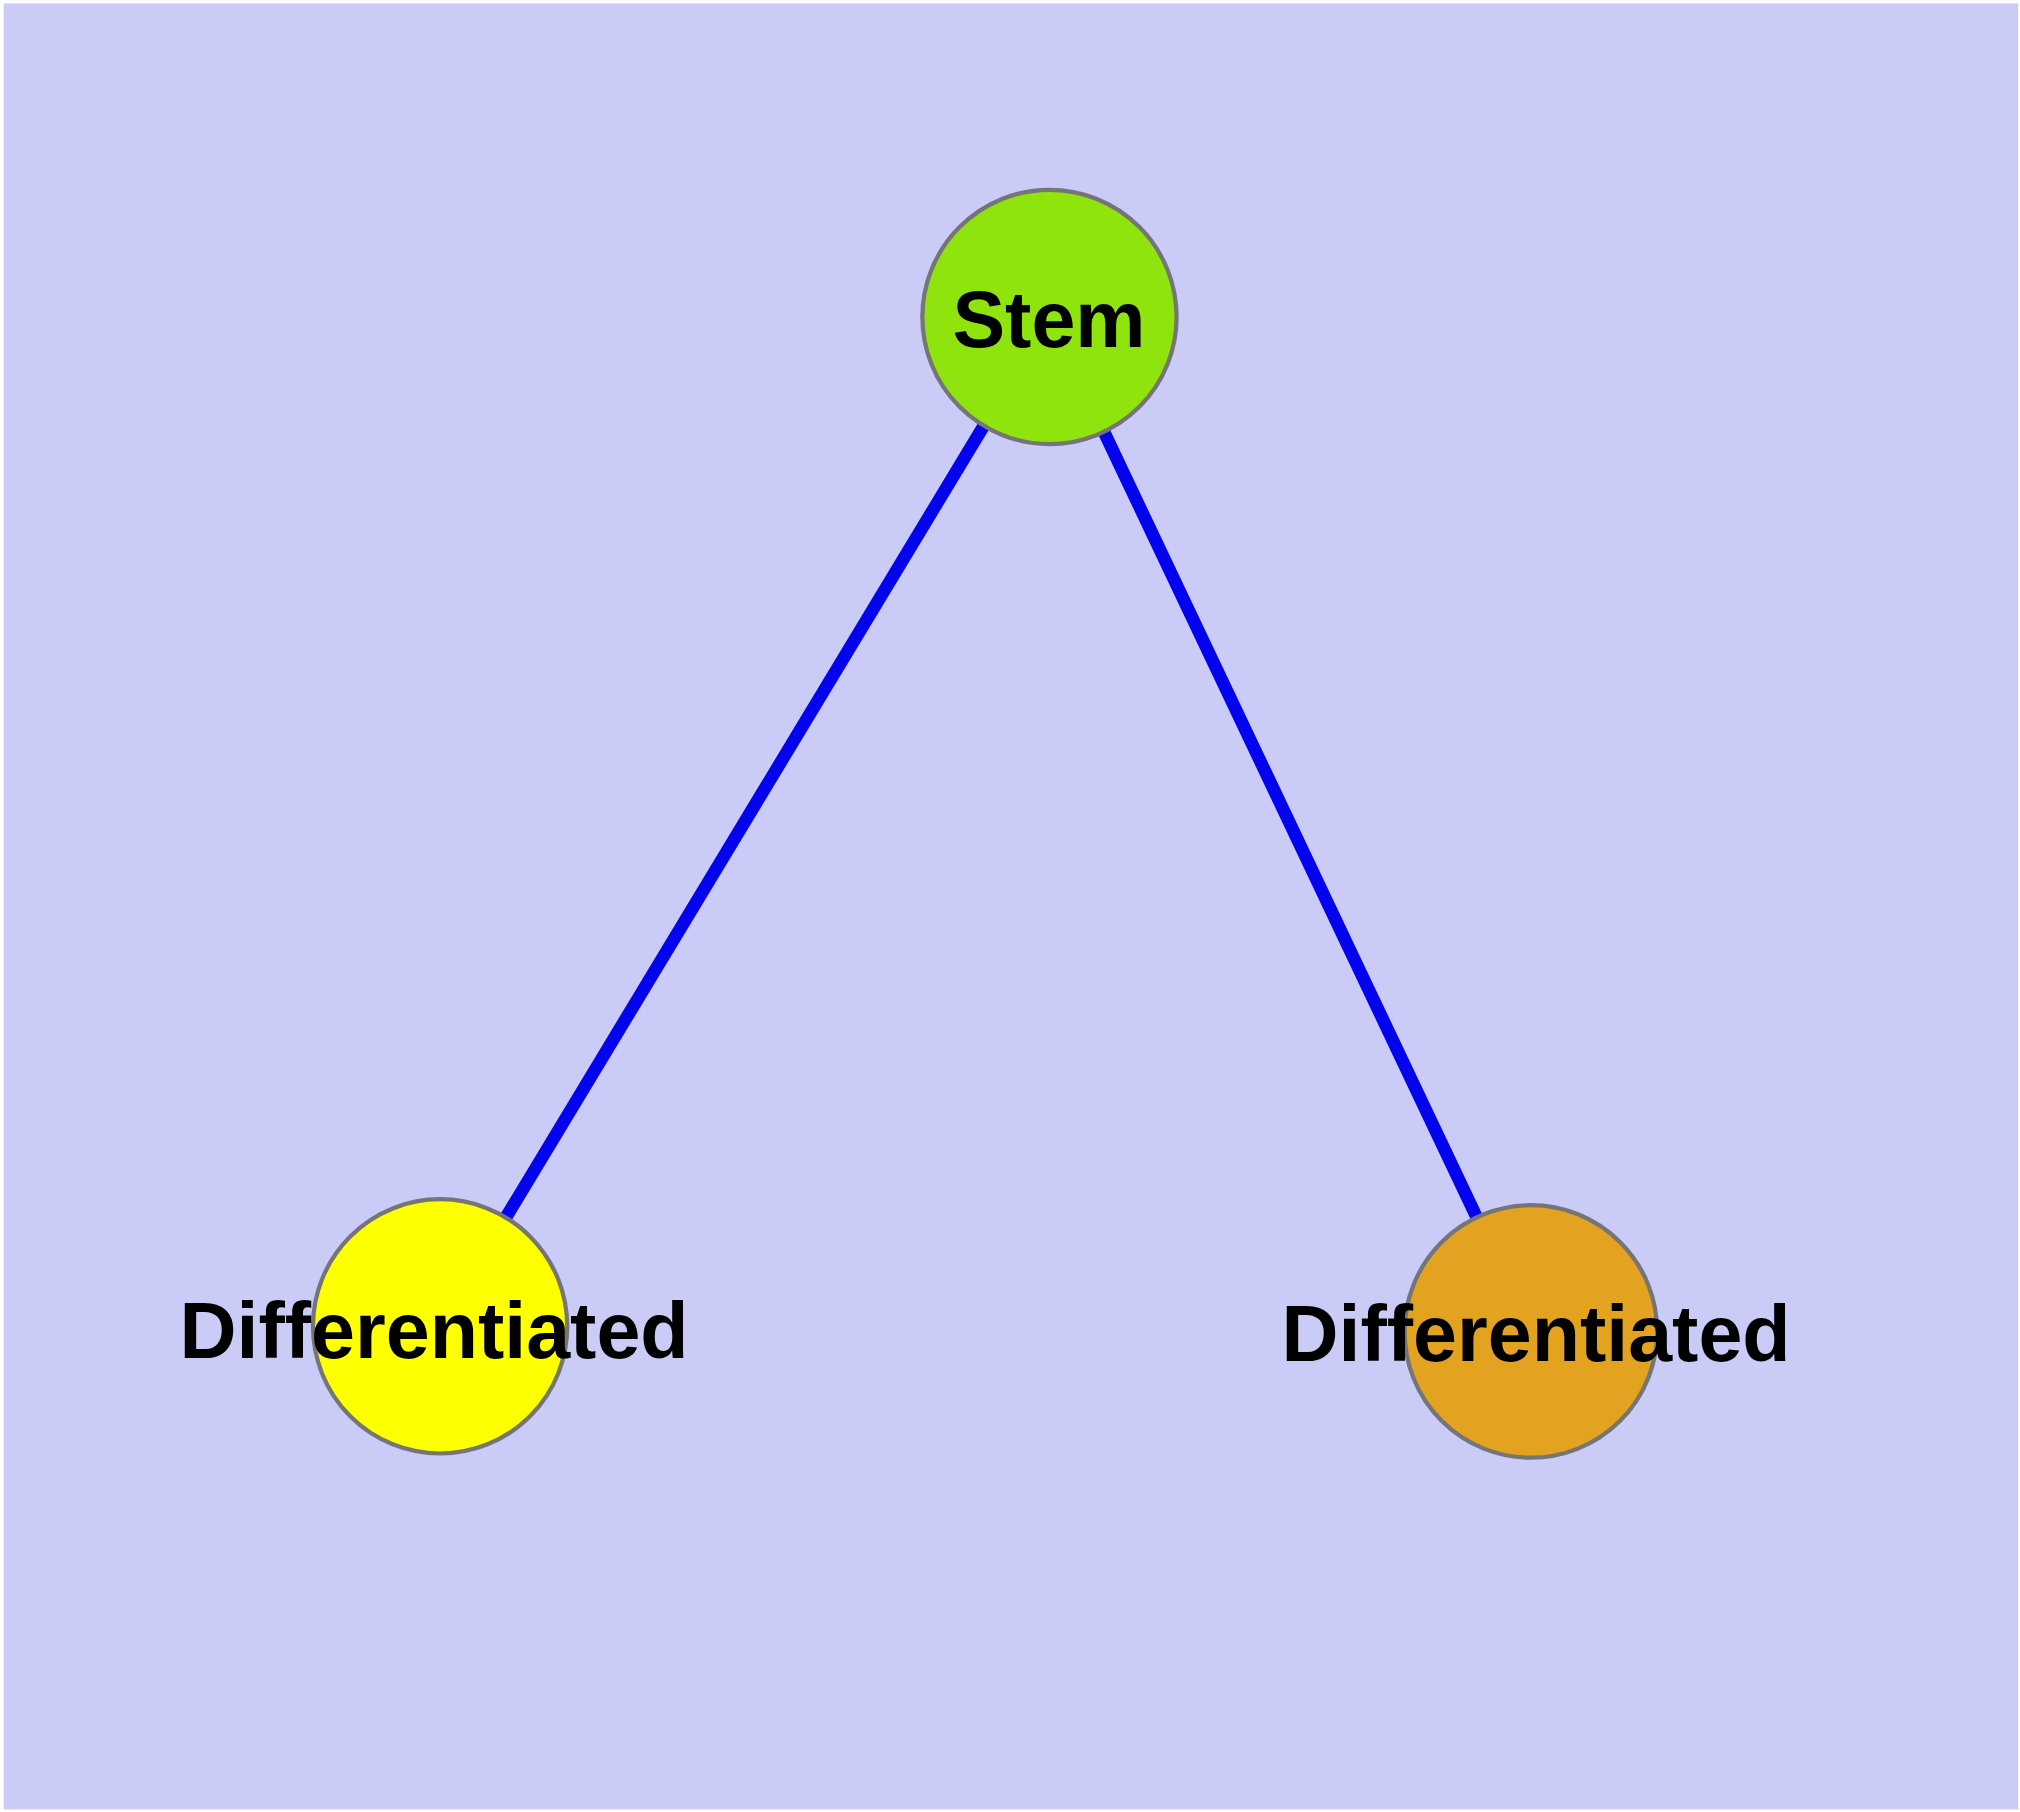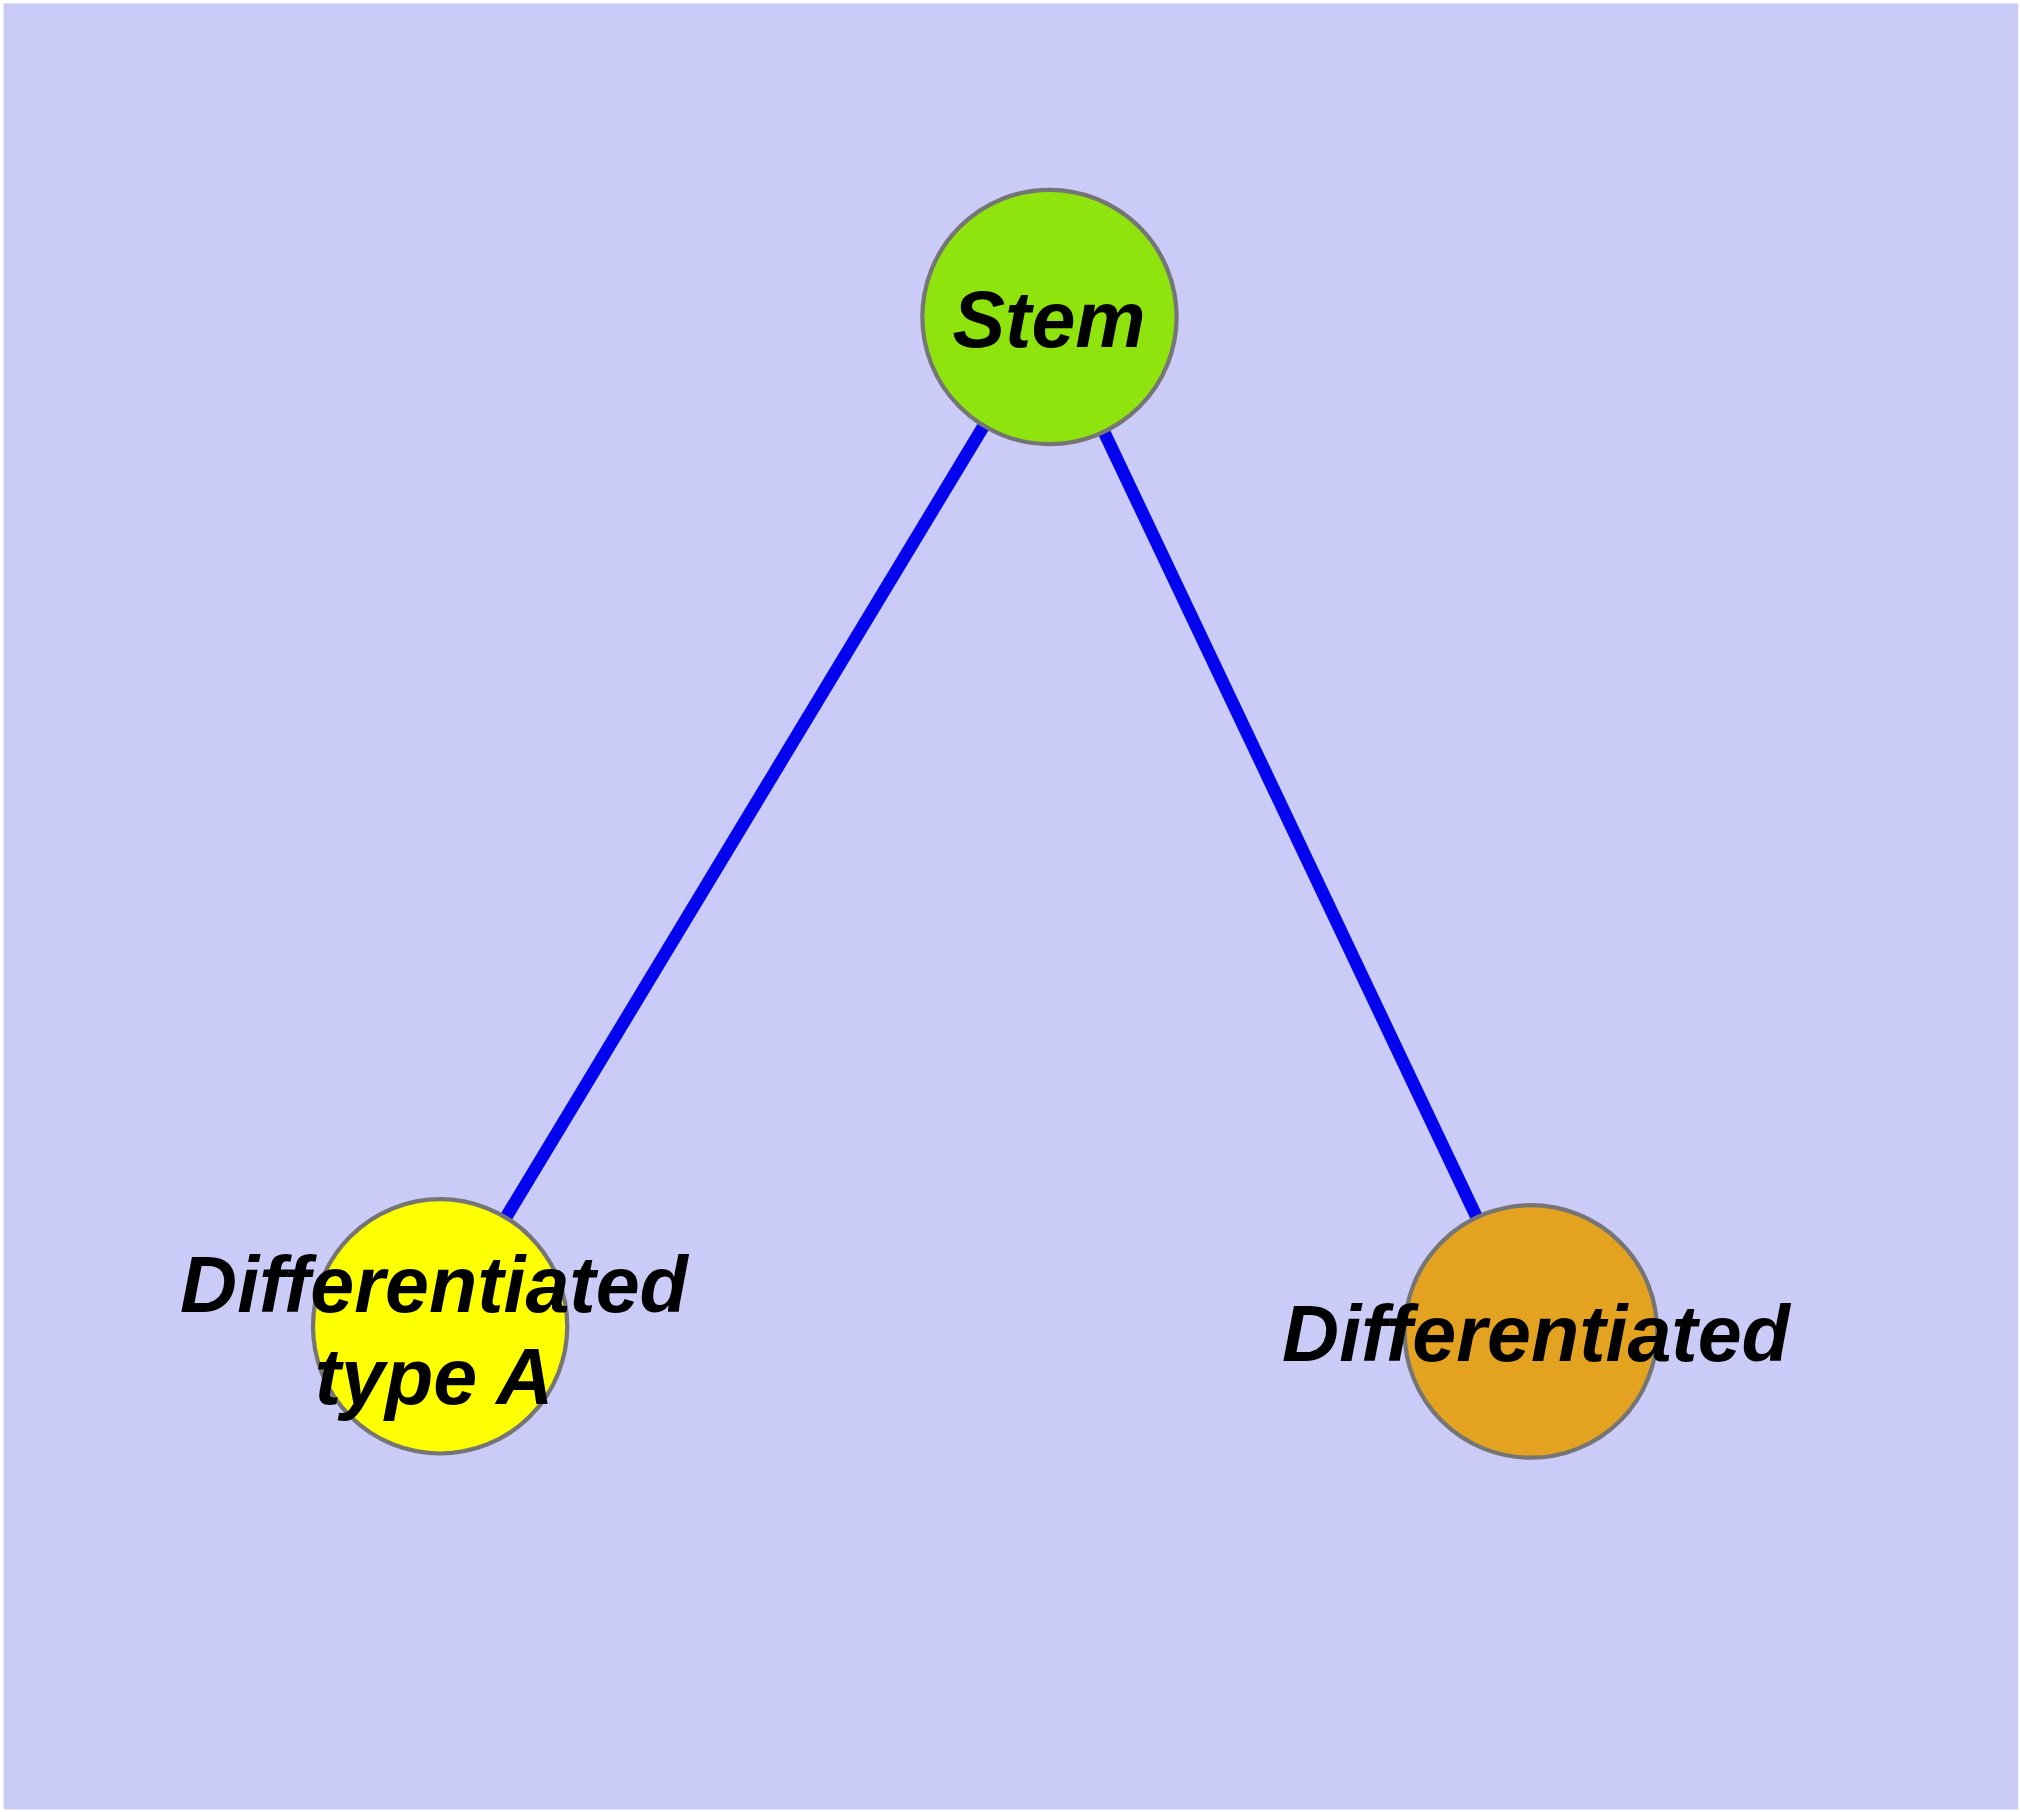--- a/index.html
+++ b/index.html
@@ -27,24 +27,23 @@
     stroke-width: 15;
     stroke-linecap: butt;
   }
   .node-label {
     position: absolute;
     transform: translate(-50%, -50%);
     color: #000000;
     font-weight: bold;
     font-size: 79px;
     line-height: 1.17;
-    text-align: center;
+    text-align: left;
     white-space: nowrap;
     letter-spacing: 0;
-    font-style: italic;
   }
   .node-label .label-line {
     display: block;
   }
 </style>
 </head>
 <body>
 
 <div class="stage">
 
@@ -67,21 +66,20 @@
       <circle class="node-circle" cx="1806" cy="1571" r="149" stroke="#757575"></circle>
     </g>
   </svg>
 
   <div class="node-label" style="left:1049px; top:320px;">
     <span class="label-line">Stem</span>
   </div>
 
   <div class="node-label" style="left:434px; top:1331px;">
     <span class="label-line">Differentiated</span>
-    <span class="label-line">type A</span>
   </div>
 
   <div class="node-label" style="left:1536px; top:1334px;">
     <span class="label-line">Differentiated</span>
   </div>
 
 </div>
 
 
 </body></html>

